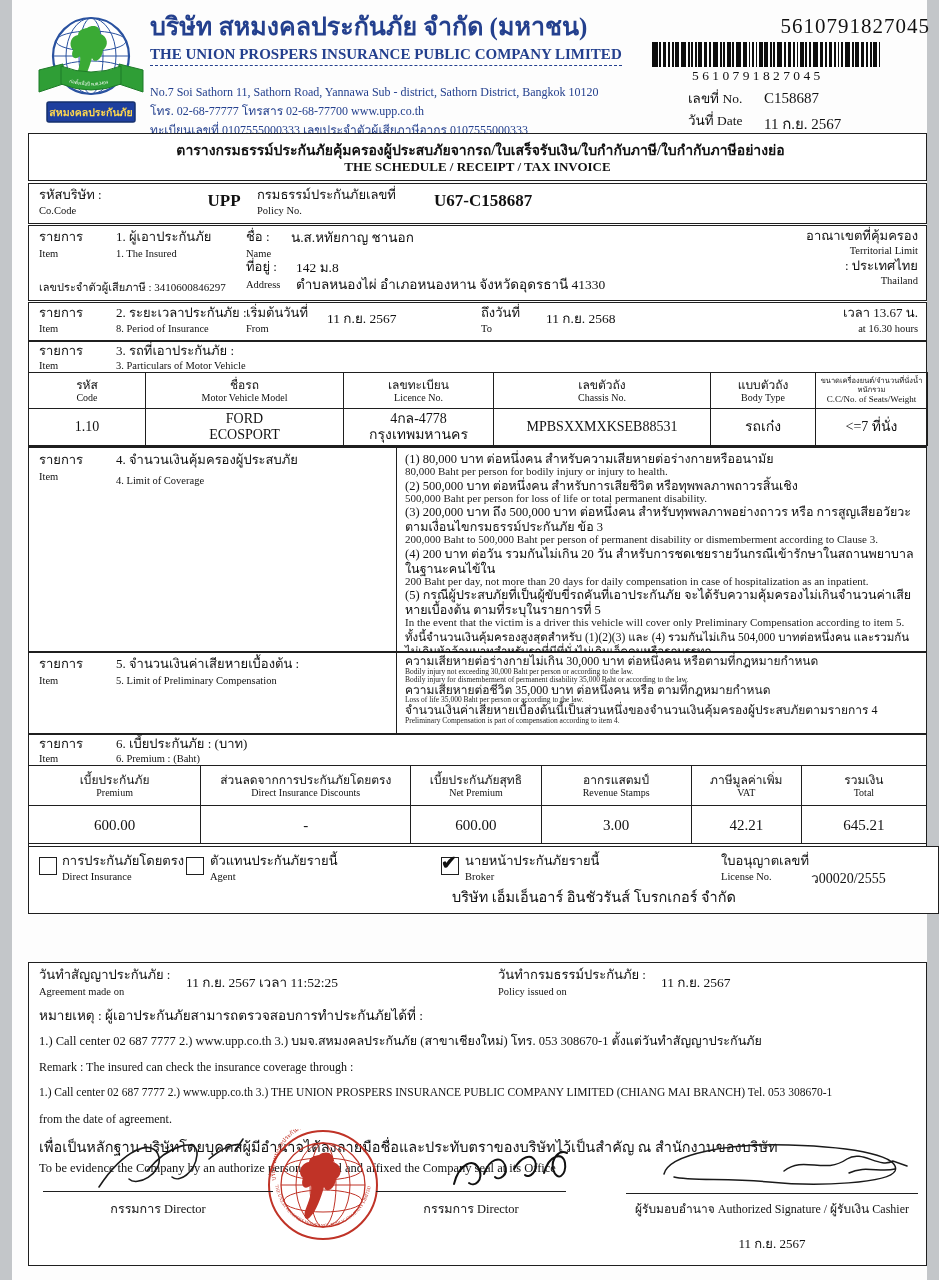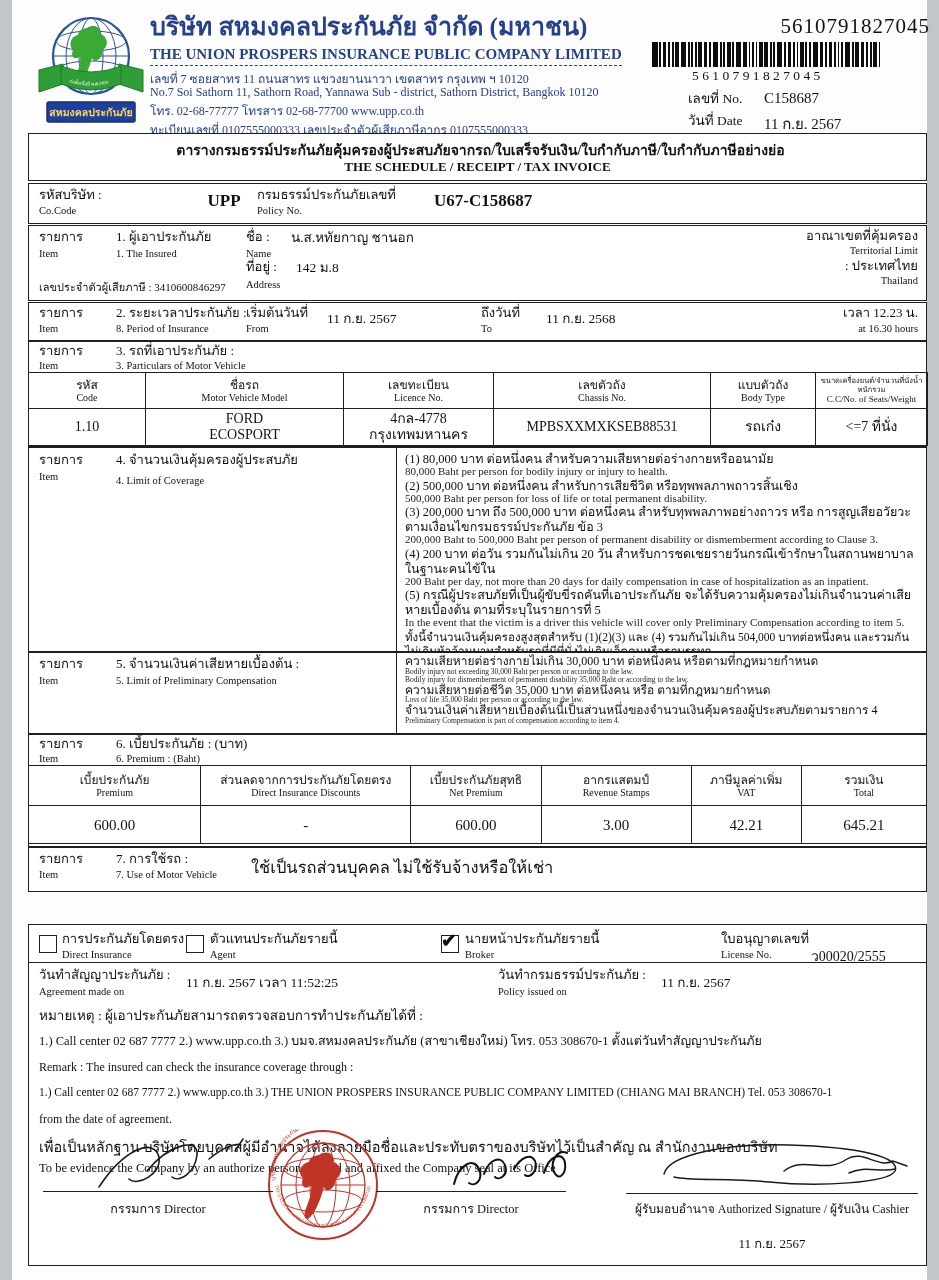--- a/index.html
+++ b/index.html
@@ -56,21 +56,20 @@
           <path id="ribbonPath" d="M30 71 Q56 80 82 71"></path>
         </defs>
       <text font-size="4.6" fill="#ffffff"><textPath href="#ribbonPath" startOffset="8%" data-name="logo-ribbon-text">ก่อตั้งเมื่อปี พ.ศ.2494</textPath></text>
       <rect x="12" y="92" width="88" height="20" rx="2" fill="#1e3f9e" stroke="#15306e" stroke-width="1.5"></rect>
       <text x="56" y="106" text-anchor="middle" font-size="10.5" font-weight="bold" fill="#ffd84d" data-name="logo-banner-text">สหมงคลประกันภัย</text>
     </svg>
   </span>
 
   <div class="abs b c-blue" style="left:138px;top:12px;font-size:25px;line-height:30px;" data-name="company-name-th">บริษัท สหมงคลประกันภัย จำกัด (มหาชน)</div>
   <div class="abs b c-blue" style="left:138px;top:45px;font-size:15px;line-height:18px;border-bottom:1.5px dashed #24408e;padding-bottom:2px;" data-name="company-name-en">THE UNION PROSPERS INSURANCE PUBLIC COMPANY LIMITED</div>
-  <div class="abs c-blue" style="left:138px;top:69px;font-size:12px;" data-name="company-address-th">เลขที่ 7 ซอยสาทร 11 ถนนสาทร แขวงยานนาวา เขตสาทร กรุงเทพ ฯ 10120</div>
   <div class="abs c-blue" style="left:138px;top:85px;font-size:12px;" data-name="company-address-en">No.7 Soi Sathorn 11, Sathorn Road, Yannawa Sub - district, Sathorn District, Bangkok 10120</div>
   <div class="abs c-blue" style="left:138px;top:101px;font-size:12px;" data-name="company-phone">โทร. 02-68-77777  โทรสาร 02-68-77700  www.upp.co.th</div>
   <div class="abs c-blue" style="left:138px;top:120px;font-size:12px;" data-name="company-registration">ทะเบียนเลขที่  0107555000333   เลขประจำตัวผู้เสียภาษีอากร   0107555000333</div>
 
   <div class="abs" style="left:638px;top:14px;width:280px;text-align:right;font-size:21px;letter-spacing:1px;" data-name="barcode-number">5610791827045</div>
   <div class="abs barcode" style="left:640px;top:42px;width:278px;height:25px;" data-name="barcode-bars">
       <i style="width: 5.55px;"></i>
       <i style="width: 1.85px;"></i>
       <i style="width: 3.7px;"></i>
       <i style="width: 1.85px;"></i>
@@ -149,39 +148,40 @@
     <div class="seccol th13" style="top:3px;" data-name="insured-section-th">1. ผู้เอาประกันภัย</div>
     <div class="seccol en11" style="top:21px;" data-name="insured-section-en">1. The Insured</div>
     <div class="abs" style="left:10px;top:52px;font-size:11px;" data-name="insured-tax-id">เลขประจำตัวผู้เสียภาษี :  3410600846297</div>
 
     <div class="abs th13" style="left:217px;top:3px;" data-name="name-label-th">ชื่อ :</div>
     <div class="abs th14" style="left:262px;top:3px;" data-name="insured-name-value">น.ส.หทัยกาญ ชานอก</div>
     <div class="abs en11" style="left:217px;top:21px;" data-name="name-label-en">Name</div>
     <div class="abs th13" style="left:217px;top:33px;" data-name="address-label-th">ที่อยู่ :</div>
     <div class="abs th14" style="left:267px;top:33px;" data-name="insured-address-1">142 ม.8</div>
     <div class="abs en11" style="left:217px;top:52px;" data-name="address-label-en">Address</div>
+    <div class="abs th14" style="left:267px;top:50px;" data-name="insured-address-2">ตำบลหนองไผ่ อำเภอหนองหาน จังหวัดอุดรธานี 41330</div>
 
     <div class="abs th13" style="right:8px;top:2px;text-align:right;" data-name="territory-label-th">อาณาเขตที่คุ้มครอง</div>
     <div class="abs en11" style="right:8px;top:18px;text-align:right;" data-name="territory-label-en">Territorial Limit</div>
     <div class="abs th13" style="right:8px;top:32px;text-align:right;" data-name="territory-value-th">: ประเทศไทย</div>
     <div class="abs en11" style="right:8px;top:48px;text-align:right;" data-name="territory-value-en">Thailand</div>
   </div>
 
   <div class="box" style="left:16px;top:302px;width:897px;height:37px;" data-name="period-box">
     <div class="itemcol th13" style="top:2px;" data-name="item-label-th">รายการ</div>
     <div class="itemcol en11" style="top:19px;" data-name="item-label-en">Item</div>
     <div class="seccol th13" style="top:2px;" data-name="period-section-th">2. ระยะเวลาประกันภัย :</div>
     <div class="seccol en11" style="top:19px;" data-name="period-section-en">8. Period of Insurance</div>
     <div class="abs th13" style="left:217px;top:2px;" data-name="from-label-th">เริ่มต้นวันที่</div>
     <div class="abs en11" style="left:217px;top:19px;" data-name="from-label-en">From</div>
     <div class="abs th14" style="left:298px;top:7px;" data-name="from-value">11 ก.ย. 2567</div>
     <div class="abs th13" style="left:452px;top:2px;" data-name="to-label-th">ถึงวันที่</div>
     <div class="abs en11" style="left:452px;top:19px;" data-name="to-label-en">To</div>
     <div class="abs th14" style="left:517px;top:7px;" data-name="to-value">11 ก.ย. 2568</div>
-    <div class="abs th13" style="right:8px;top:2px;text-align:right;" data-name="time-th">เวลา 12.23 น.</div>
+    <div class="abs th13" style="right:8px;top:2px;text-align:right;" data-name="time-th">เวลา 13.67 น.</div>
     <div class="abs en11" style="right:8px;top:19px;text-align:right;" data-name="time-en">at 16.30 hours</div>
   </div>
 
   <div class="box" style="left:16px;top:341px;width:897px;height:104px;" data-name="vehicle-box">
     <div class="itemcol th13" style="top:1px;" data-name="item-label-th">รายการ</div>
     <div class="itemcol en11" style="top:17px;" data-name="item-label-en">Item</div>
     <div class="seccol th13" style="top:1px;" data-name="vehicle-section-th">3. รถที่เอาประกันภัย :</div>
     <div class="seccol en11" style="top:17px;" data-name="vehicle-section-en">3. Particulars of Motor Vehicle</div>
     <table class="abs" style="left:-1px;top:30px;width:899px;" data-name="vehicle-table">
       <colgroup>
@@ -347,21 +347,21 @@
   </div>
 
   <div class="box" style="left:16px;top:847px;width:897px;height:43px;" data-name="use-box">
     <div class="itemcol th13" style="top:3px;" data-name="item-label-th">รายการ</div>
     <div class="itemcol en11" style="top:20px;" data-name="item-label-en">Item</div>
     <div class="seccol th13" style="top:3px;" data-name="use-section-th">7. การใช้รถ :</div>
     <div class="seccol en11" style="top:20px;" data-name="use-section-en">7. Use of Motor Vehicle</div>
     <div class="abs" style="left:222px;top:6px;font-size:16.5px;" data-name="use-value">ใช้เป็นรถส่วนบุคคล ไม่ใช้รับจ้างหรือให้เช่า</div>
   </div>
 
-  <div class="box" style="left:16px;top:924px;width:897px;height:66px;" data-name="distribution-box">
+  <div class="box" style="left:16px;top:846px;width:897px;height:66px;padding-left:12px;" data-name="distribution-box">
     <span class="cb" style="left:10px;top:10px;" data-name="checkbox-direct-insurance"></span>
     <div class="abs th13" style="left:33px;top:6px;" data-name="direct-label-th">การประกันภัยโดยตรง</div>
     <div class="abs en11" style="left:33px;top:23px;" data-name="direct-label-en">Direct Insurance</div>
 
     <span class="cb" style="left:157px;top:10px;" data-name="checkbox-agent"></span>
     <div class="abs th13" style="left:181px;top:6px;" data-name="agent-label-th">ตัวแทนประกันภัยรายนี้</div>
     <div class="abs en11" style="left:181px;top:23px;" data-name="agent-label-en">Agent</div>
 
     <span class="cb" style="left:412px;top:10px;" data-name="checkbox-broker">
         <span class="mark" data-name="check-icon">✔</span>

